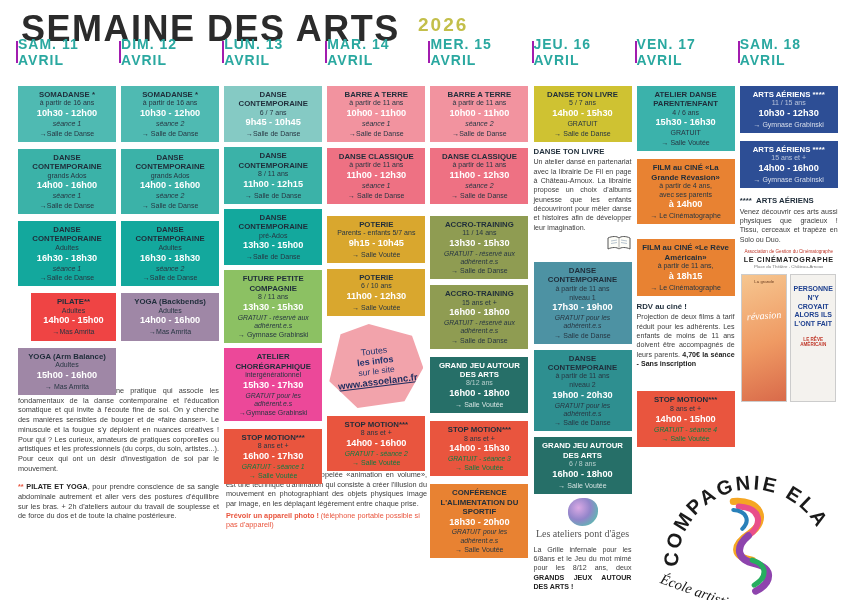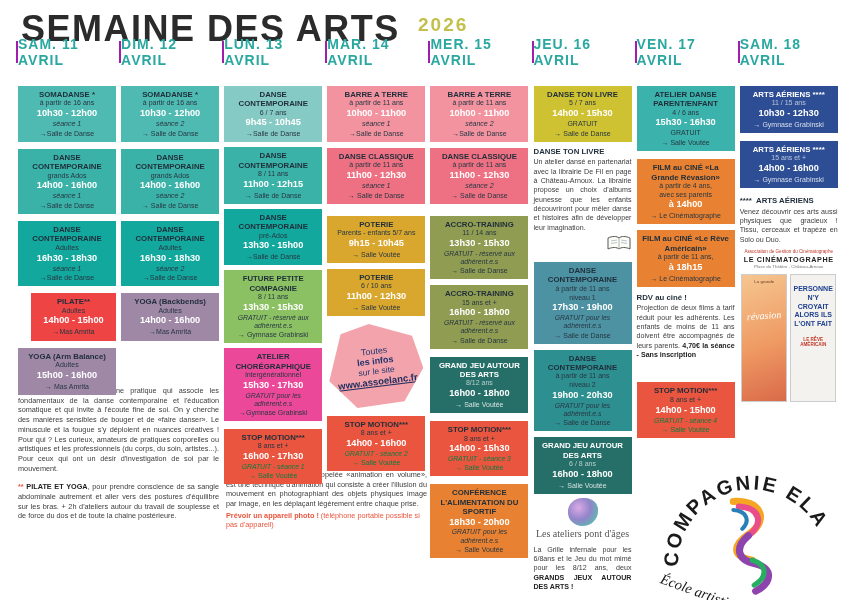--- a/index.html
+++ b/index.html
@@ -369,21 +369,21 @@
         <div class="l-age">GRATUIT</div>
         <div class="l-place">→ Salle Voutée</div>
       </div>
       <div class="evt" style="background: rgb(232, 130, 50); margin-top: 8px;">
         <div class="t">FILM au CINÉ «La Grande Révasion»</div>
         <div class="l-age">à partir de 4 ans,</div>
         <div class="l-age">avec ses parents</div>
         <div class="l-time">à 14h00</div>
         <div class="l-place">→ Le Cinématographe</div>
       </div>
-      <div class="evt" style="background: rgb(232, 130, 50); margin-top: 6px;">
+      <div class="evt" style="background: rgb(232, 130, 50); margin-top: 15px;">
         <div class="t">FILM au CINÉ «Le Rêve Américain»</div>
         <div class="l-age">à partir de 11 ans,</div>
         <div class="l-time">à 18h15</div>
         <div class="l-place">→ Le Cinématographe</div>
       </div>
       <div class="colnote" style="margin-top: 6px;">
         <div class="nh"><span>RDV au ciné !</span></div>
         <div class="nb"><span class="bind-sp">Projection de deux films à tarif réduit pour les adhérents. Les enfants de moins de 11 ans doivent être accompagnés de leurs parents. </span><b>4,70€ la séance - Sans inscription</b></div>
       </div>
       <div class="evt gm" style="background: rgb(233, 85, 62); margin-top: 22px;">

